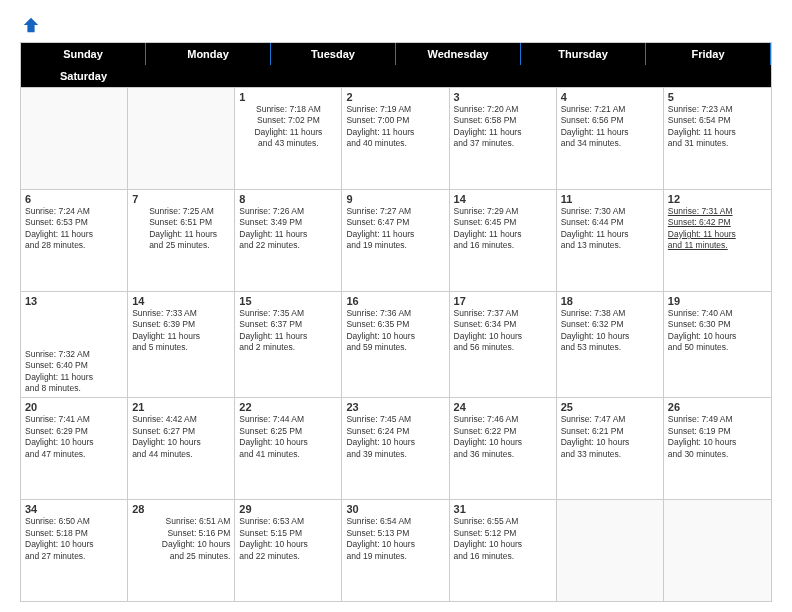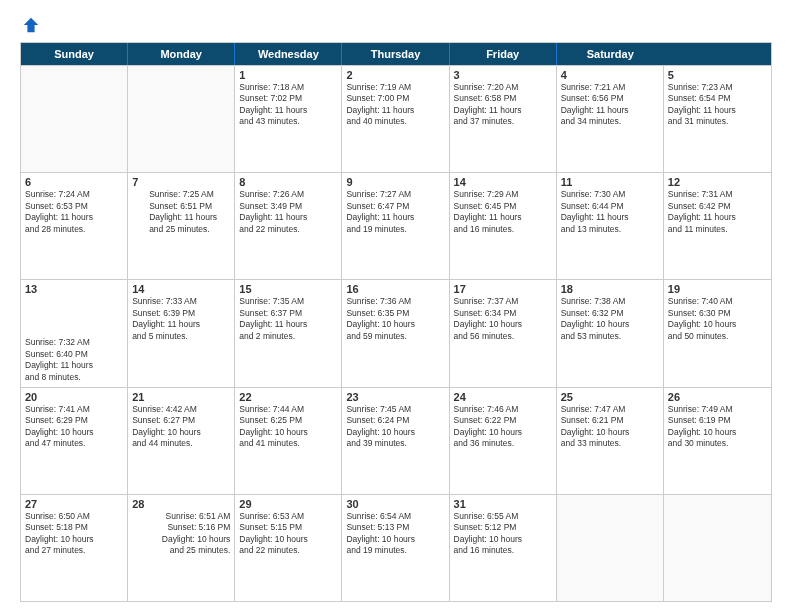--- a/index.html
+++ b/index.html
@@ -61,22 +61,22 @@
       color: #555;
     }
     .calendar {
       flex: 1;
       display: flex;
       flex-direction: column;
       border: 1px solid #ccc;
     }
     .cal-header-row {
       display: grid;
-      grid-template-columns: repeat(7, 1fr);
-      background: #0c4a6e;
+      grid-template-columns: repeat(6, 1fr);
+      background: #000000;
     }
     .cal-header-cell {
       color: #fff;
       font-size: 11px;
       font-weight: bold;
       text-align: center;
       padding: 5px 2px;
       border-right: 1px solid #1976d2;
     }
     .cal-header-cell:last-child { border-right: none; }
@@ -131,32 +131,33 @@
     <div class="title-area">
       <div class="month-title"></div>
       <div class="subtitle"></div>
     </div>
   </div>
 
   <div class="calendar">
     <div class="cal-header-row">
     <div class="cal-header-cell">Sunday</div>
         <div class="cal-header-cell">Monday</div>
+        <div class="cal-header-cell">Tuesday</div>
         <div class="cal-header-cell">Wednesday</div>
         <div class="cal-header-cell">Thursday</div>
         <div class="cal-header-cell">Friday</div>
         <div class="cal-header-cell">Saturday</div>
       </div>
     <div class="cal-body">
     <div class="cal-week">
           <div class="cal-cell empty"></div>
           <div class="cal-cell empty"></div>
           <div class="cal-cell">
             <span class="day-num">1</span>
-            <div class="cell-text" style="white-space: pre-line;">Sunrise: 7:18 AM
+            <div class="cell-text" style="white-space: pre-line; text-align: center;">Sunrise: 7:18 AM
 Sunset: 7:02 PM
 Daylight: 11 hours
 and 43 minutes.</div>
           </div>
           <div class="cal-cell">
             <span class="day-num">2</span>
             <div class="cell-text" style="white-space: pre-line;">Sunrise: 7:19 AM
 Sunset: 7:00 PM
 Daylight: 11 hours
 and 40 minutes.</div>
@@ -221,21 +222,21 @@
           </div>
           <div class="cal-cell">
             <span class="day-num">11</span>
             <div class="cell-text" style="white-space: pre-line;">Sunrise: 7:30 AM
 Sunset: 6:44 PM
 Daylight: 11 hours
 and 13 minutes.</div>
           </div>
           <div class="cal-cell">
             <span class="day-num">12</span>
-            <div class="cell-text" style="white-space: pre-line;">Sunrise: 7:31 AM
+            <div class="cell-text" style="white-space: pre-line; text-decoration: underline;">Sunrise: 7:31 AM
 Sunset: 6:42 PM
 Daylight: 11 hours
 and 11 minutes.</div>
           </div>
         </div>
         <div class="cal-week">
           <div class="cal-cell">
             <span class="day-num">13</span>
             <div class="cell-text" style="white-space: pre-line; margin-top: 42px;">Sunrise: 7:32 AM
 Sunset: 6:40 PM
@@ -331,21 +332,21 @@
           <div class="cal-cell">
             <span class="day-num">26</span>
             <div class="cell-text" style="white-space: pre-line;">Sunrise: 7:49 AM
 Sunset: 6:19 PM
 Daylight: 10 hours
 and 30 minutes.</div>
           </div>
         </div>
         <div class="cal-week">
           <div class="cal-cell">
-            <span class="day-num">27</span>
+            <span class="day-num">34</span>
             <div class="cell-text" style="white-space: pre-line;">Sunrise: 6:50 AM
 Sunset: 5:18 PM
 Daylight: 10 hours
 and 27 minutes.</div>
           </div>
           <div class="cal-cell">
             <span class="day-num">28</span>
             <div class="cell-text" style="white-space: pre-line; text-align: right;">Sunrise: 6:51 AM
 Sunset: 5:16 PM
 Daylight: 10 hours

